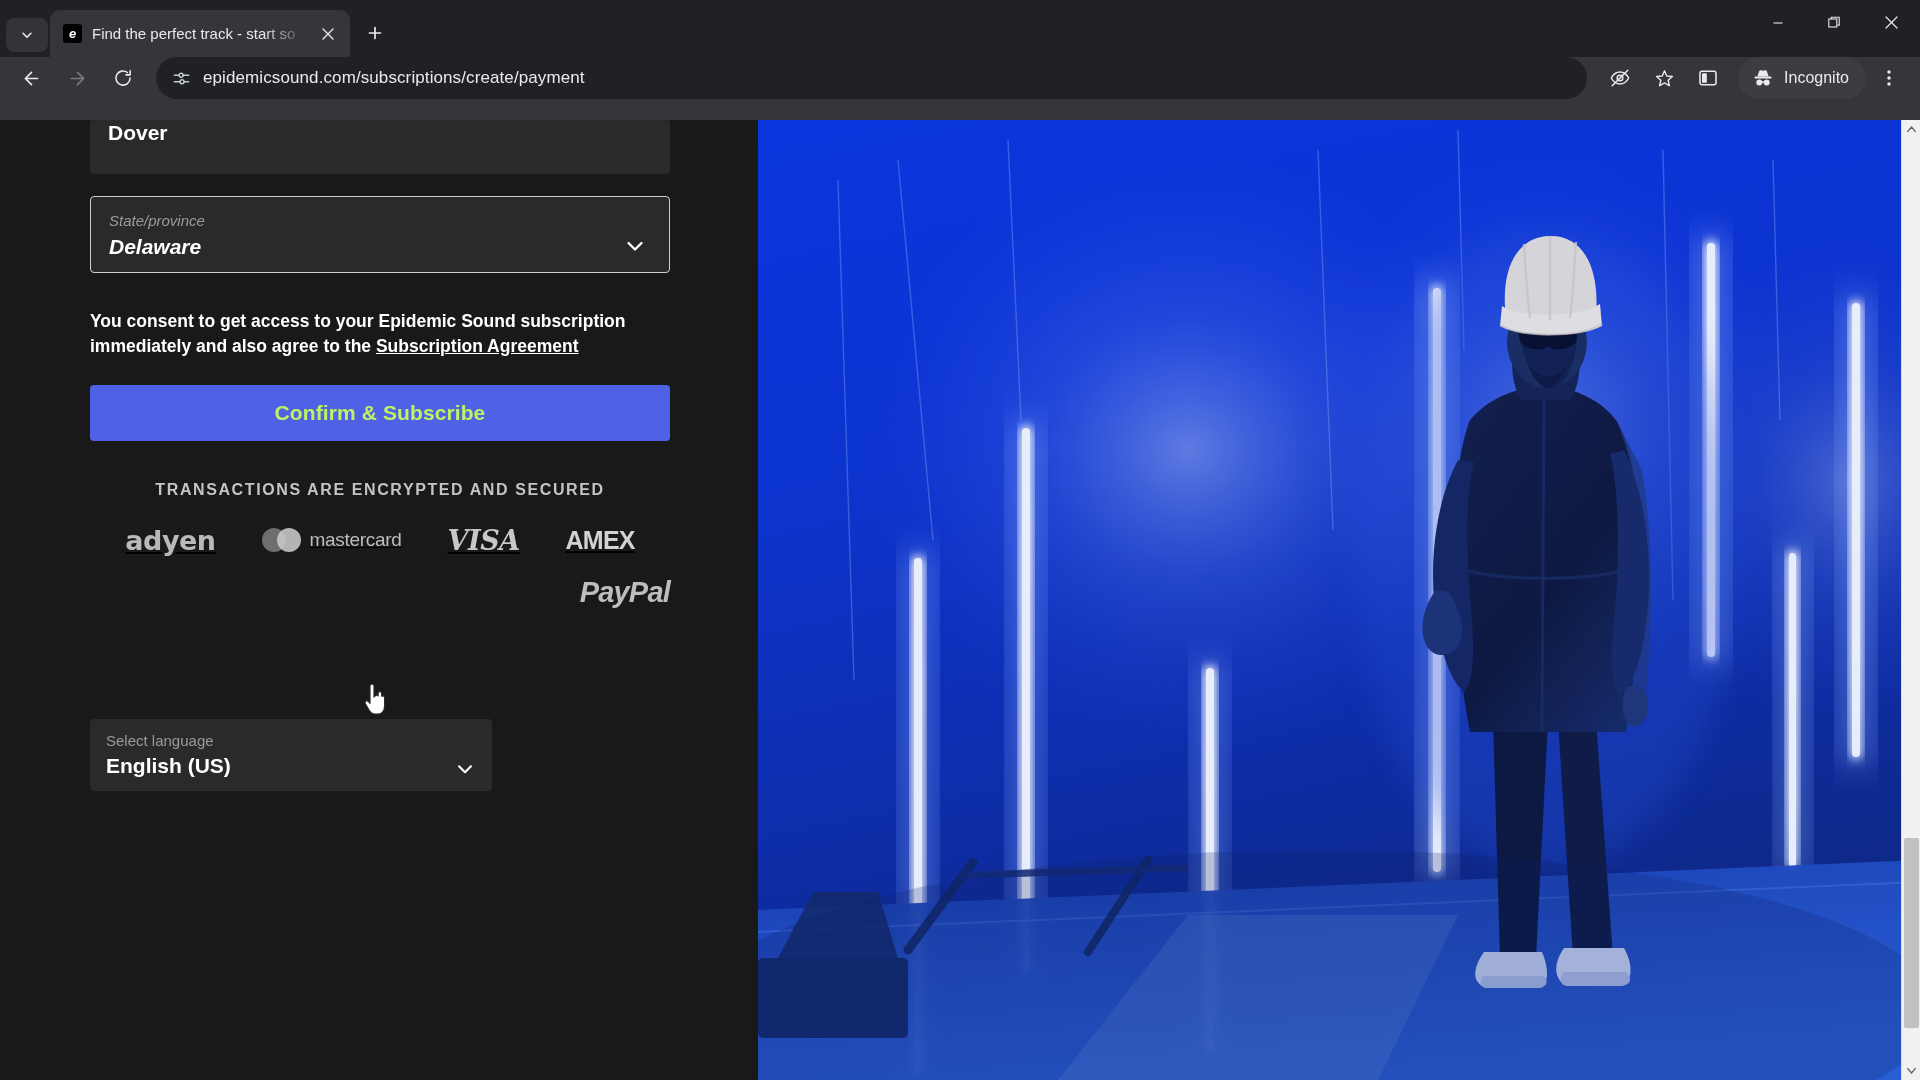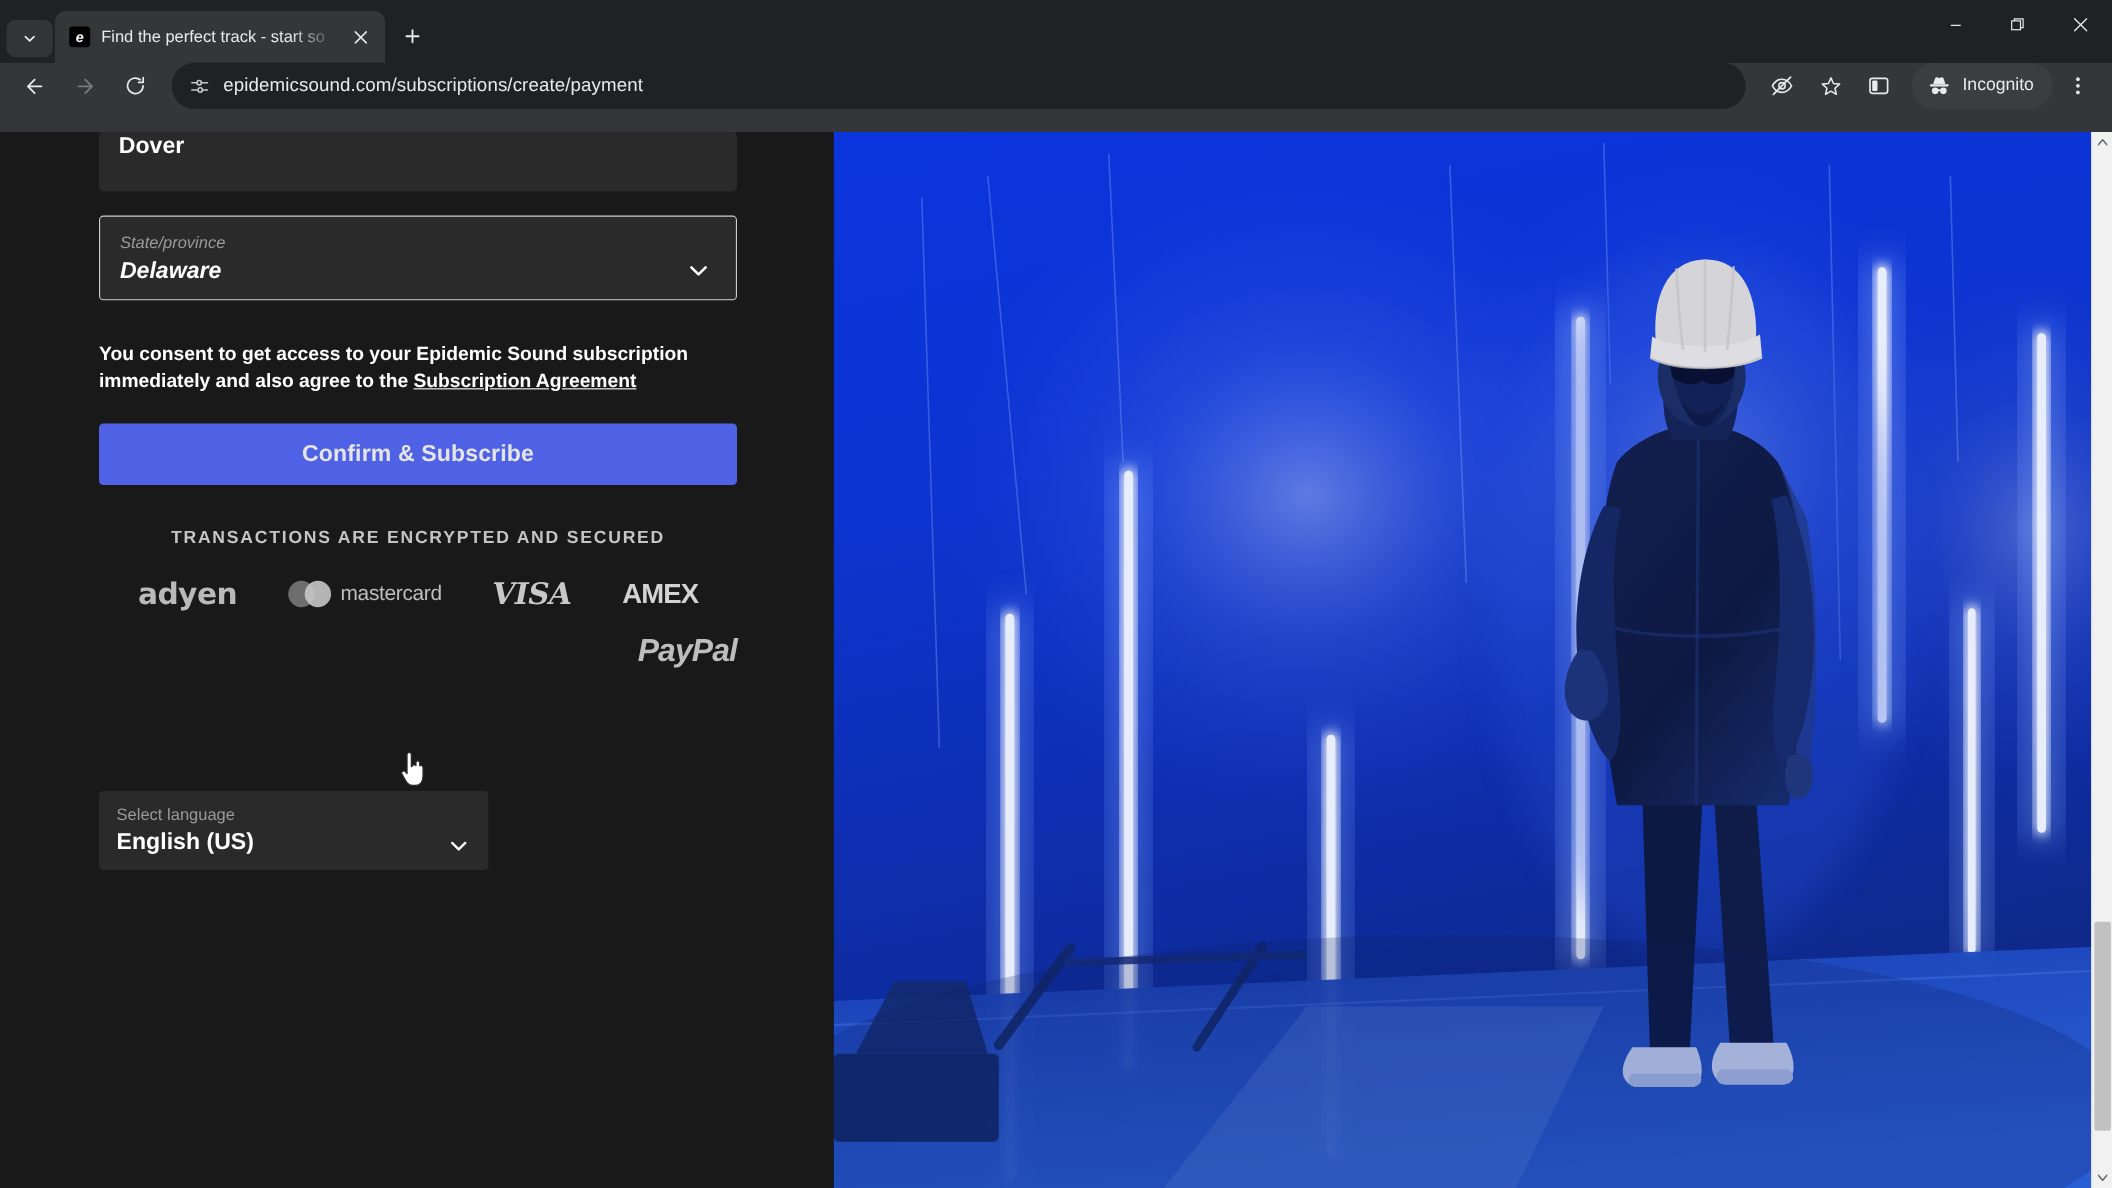--- a/index.html
+++ b/index.html
@@ -99,48 +99,48 @@
   .select-chevron { margin-bottom:2px; margin-right:4px; }
 
   .consent {
     width:580px; color:#ffffff; font-size:17.5px; font-weight:bold;
     line-height:1.43; margin-top:36px;
   }
   .consent a { color:#ffffff; text-decoration:underline; }
 
   .confirm-btn {
     width:580px; height:56px; background:#4f62e6; border:none; border-radius:4px;
-    color:#e5e5e5; font-size:21px; font-weight:bold; font-family:"Liberation Sans", sans-serif;
+    color:#bef264; font-size:21px; font-weight:bold; font-family:"Liberation Sans", sans-serif;
     margin-top:26px; cursor:pointer; letter-spacing:0.1px;
   }
 
   .secured-label {
     width:580px; text-align:center; color:#c4c4c4; font-size:16px;
     font-weight:bold; letter-spacing:1.6px; margin-top:40px;
   }
 
   .logos-row {
     width:580px; display:flex; align-items:center; justify-content:center;
-    gap:46px; margin-top:26px;
+    gap:46px; margin-top:26px;text-decoration:underline;
   }
   .logo-adyen { color:#b9b9b9; font-size:27px; font-weight:bold; letter-spacing:-0.5px; font-family:"DejaVu Sans", sans-serif; }
   .logo-mc { display:flex; align-items:center; gap:9px; }
   .mc-circles { position:relative; width:39px; height:24px; }
   .mc-circles i { position:absolute; top:0; width:24px; height:24px; border-radius:50%; display:block; }
   .mc-circles i.a { left:0; background:#6e6e6e; }
   .mc-circles i.b { right:0; background:#c9c9c9; opacity:0.88; }
   .mc-text { color:#bdbdbd; font-size:19px; letter-spacing:-0.3px; }
   .logo-visa { color:#c8c8c8; font-size:27px; font-weight:bold; font-style:italic; letter-spacing:-0.5px; font-family:"DejaVu Serif", serif; }
   .logo-amex { color:#d2d2d2; font-size:25px; font-weight:bold; letter-spacing:-0.8px; }
 
   .paypal-row { width:580px; display:flex; justify-content:flex-end; margin-top:20px; }
   .logo-paypal { color:#bdbdbd; font-size:29px; font-weight:bold; font-style:italic; letter-spacing:-0.8px; }
 
   .lang-select {
-    width:354px; background:#2a2a2a; border-radius:4px;
+    width:402px; background:#2a2a2a; border-radius:4px;
     padding:12px 16px 11px; margin-top:110px;
     display:flex; align-items:flex-end; justify-content:space-between; cursor:pointer;
   }
 
   
   .cursor { position:absolute; left:363px; top:564px; pointer-events:none; z-index:50; }
 
   
   .right-panel { flex:1; position:relative; overflow:hidden; background:#0b2fc8; }
   .hero { position:absolute; inset:0; }

